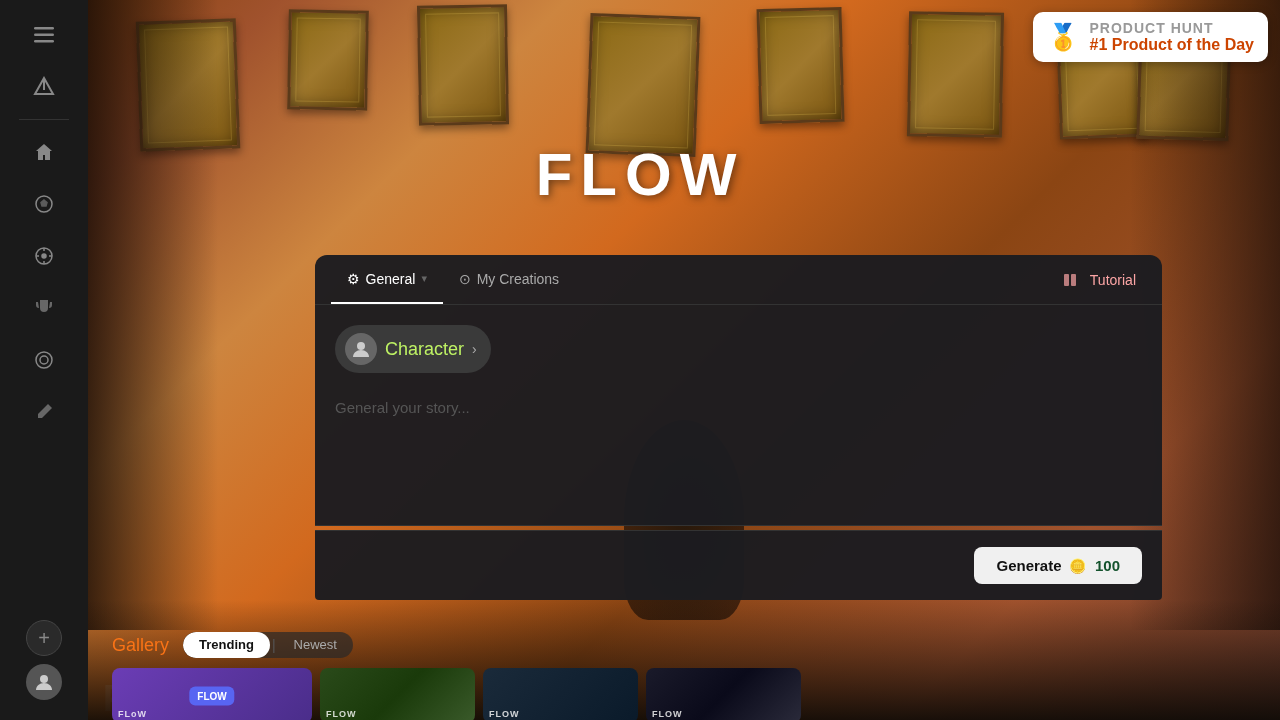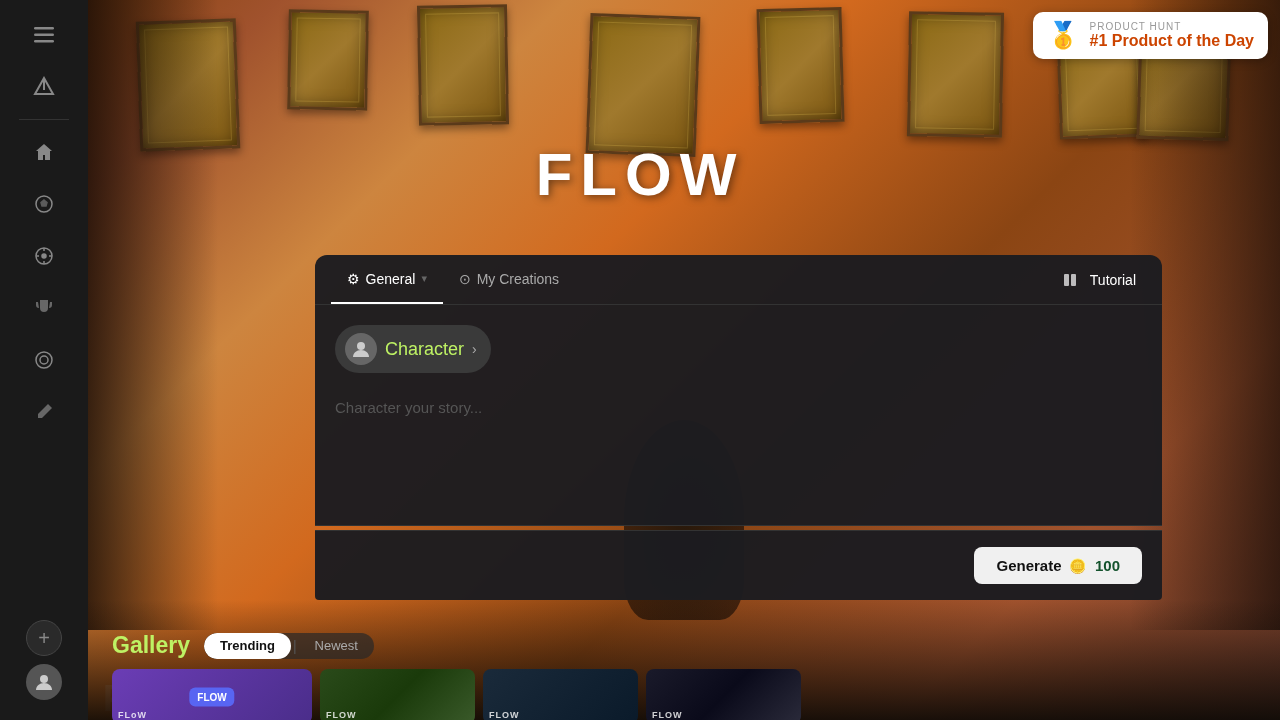--- a/index.html
+++ b/index.html
@@ -176,23 +176,23 @@
     .ph-medal {
       font-size: 26px;
     }
 
     .ph-text-block {
       display: flex;
       flex-direction: column;
     }
 
     .ph-label {
-      font-size: 10px;
+      font-size: 14px;
       color: #999;
-      font-weight: 400;
+      font-weight: 700;
       letter-spacing: 1px;
     }
 
     .ph-title {
       font-size: 16px;
       font-weight: 800;
       color: #cc4400;
     }
 
     
@@ -242,21 +242,21 @@
       font-size: 11px;
       color: #666;
     }
 
     .tabs-spacer { flex: 1; }
 
     .tutorial-btn {
       display: flex;
       align-items: center;
       gap: 12px;
-      color: #ffffff;
+      color: #fca5a5;
       font-size: 14px;
       cursor: pointer;
       padding: 6px 10px;
     }
 
     
     .content-area {
       padding: 20px 20px;
       min-height: 220px;
     }
@@ -368,23 +368,23 @@
     }
 
     .gallery-header {
       display: flex;
       align-items: center;
       gap: 14px;
       padding: 12px 0 10px 8px;
     }
 
     .gallery-title {
-      font-size: 23px;
-      font-weight: 700;
-      color: #bef264;
+      font-size: 18px;
+      font-weight: 400;
+      color: #f97316;
     }
 
     .gallery-tabs {
       display: flex;
       gap: 0;
       background: rgba(40,40,40,0.7);
       border-radius: 20px;
       overflow: hidden;
     }
 
@@ -645,21 +645,21 @@
         <svg width="20" height="20" viewBox="0 0 20 20" fill="currentColor">
           <circle cx="10" cy="7" r="4"></circle>
           <path d="M2 18c0-4 3.6-7 8-7s8 3 8 7"></path>
         </svg>
       </div>
       <span class="char-label">Character</span>
       <span class="char-arrow">›</span>
     </div>
 
     <div class="story-input-area">
-      <div class="story-placeholder">Character your story...</div>
+      <div class="story-placeholder">General your story...</div>
     </div>
   </div>
 
   <div class="panel-separator"></div>
 </div>
 
 <div class="generate-area">
   <button class="generate-btn">
     <span>Generate</span>
     <span class="credits-icon">🪙</span>

